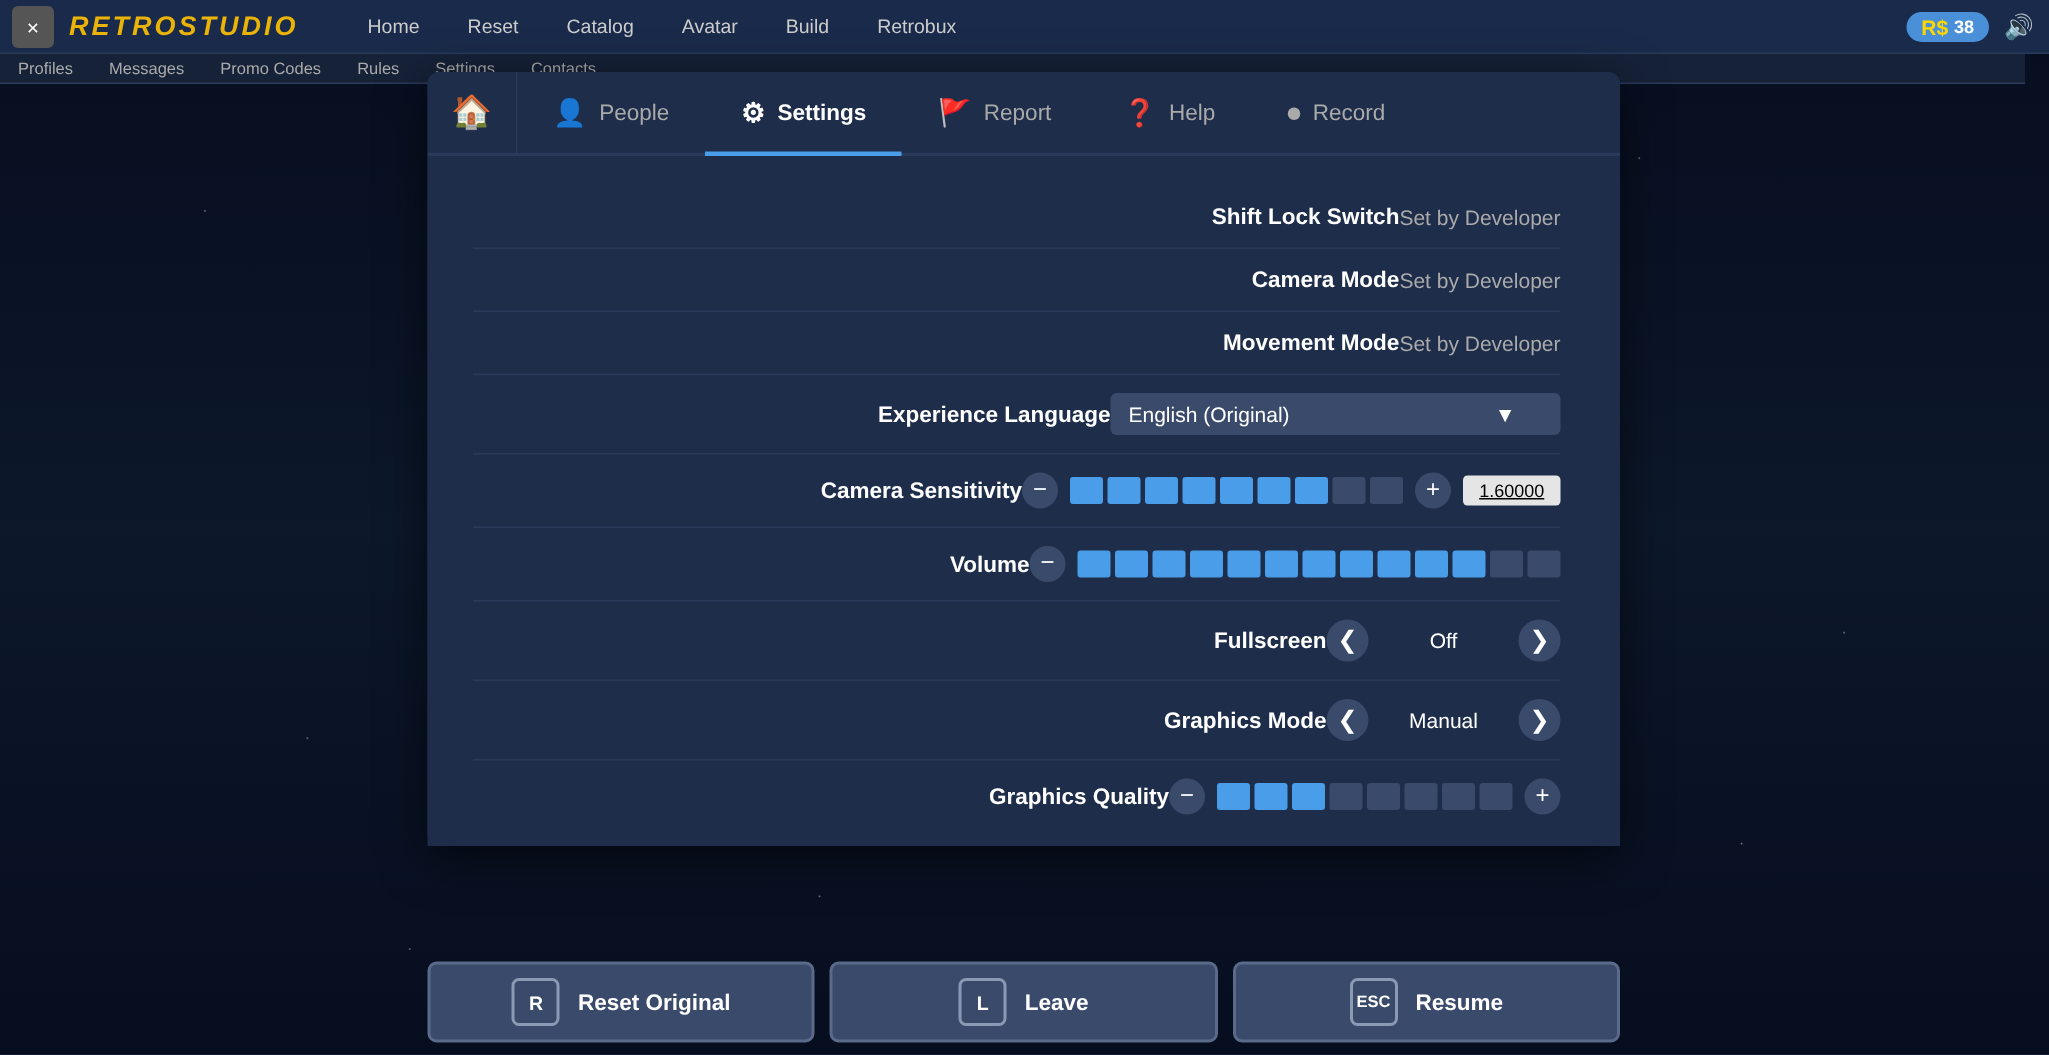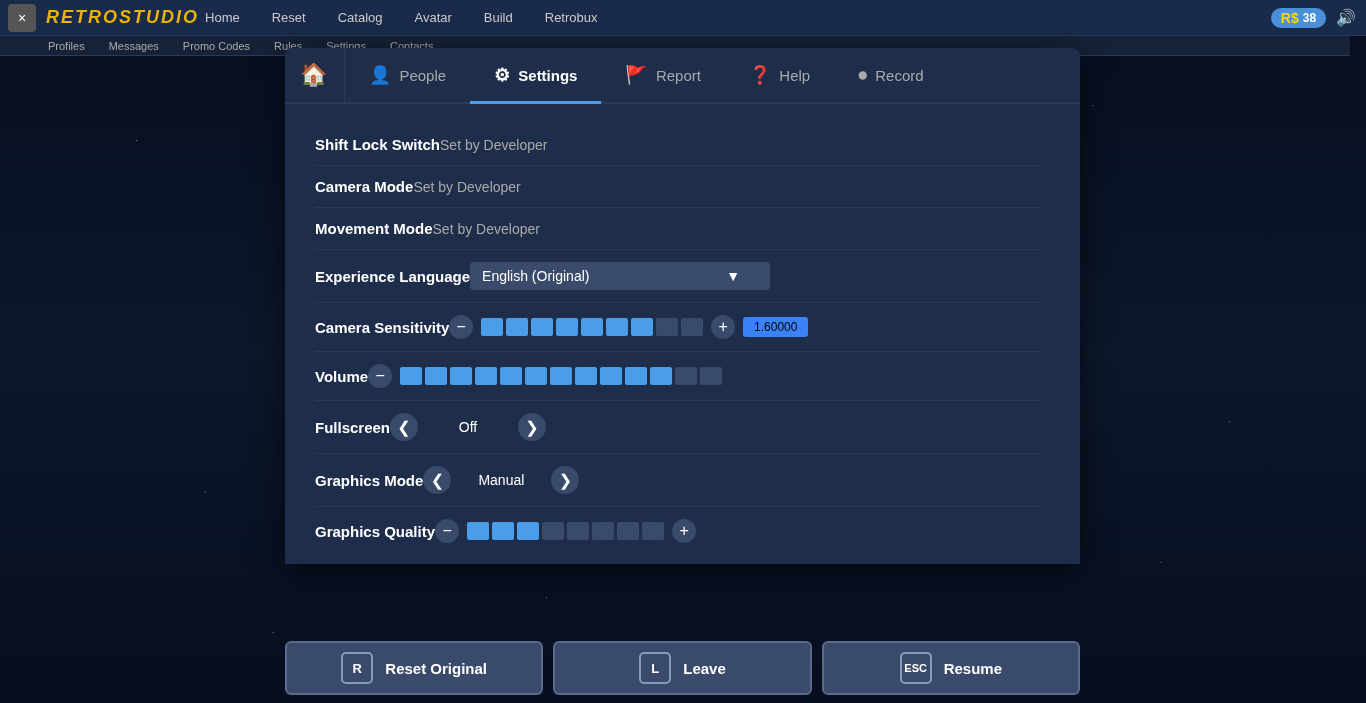--- a/index.html
+++ b/index.html
@@ -74,20 +74,21 @@
       font-weight: 900;
       margin-left: 10px;
       letter-spacing: 2px;
       text-transform: uppercase;
       font-style: italic;
     }
 
     .top-nav {
       display: flex;
       align-items: center;
+      margin-left: 40px;
       gap: 20px;
       flex: 1;
     }
 
     .top-nav-item {
       color: #ccc;
       font-size: 13px;
       cursor: pointer;
       padding: 4px 6px;
       text-decoration: none;
@@ -123,21 +124,20 @@
     
     .second-bar {
       position: absolute;
       top: 36px; left: 0; right: 16px;
       height: 20px;
       background: #162238;
       display: flex;
       align-items: center;
       z-index: 10;
       border-bottom: 1px solid #2a3a5a;
-      padding-left: 36px;
     }
 
     .second-nav-item {
       color: #aaa;
       font-size: 11px;
       cursor: pointer;
       padding: 2px 12px;
     }
 
     
@@ -212,21 +212,21 @@
 
     
     .modal-content {
       padding: 20px 30px;
       background: #1e2d4a;
     }
 
     .settings-row {
       display: flex;
       align-items: center;
-      justify-content: flex-start;
+      justify-content: flex-end;
       padding: 12px 0;
       border-bottom: 1px solid #2a3a5a;
     }
 
     .settings-label {
       color: white;
       font-size: 15px;
       font-weight: bold;
     }
 
@@ -264,27 +264,28 @@
       height: 18px;
       background: #4a9de8;
       border-radius: 2px;
     }
 
     .slider-segment.inactive {
       background: #3a4a6a;
     }
 
     .slider-value {
-      background: #3b82f6;
+      background: #e5e5e5;
       color: black;
       padding: 3px 8px;
       font-size: 12px;
       border-radius: 3px;
       min-width: 65px;
       text-align: center;
+      text-decoration: underline;
     }
 
     
     .select-control {
       background: #3a4a6a;
       color: white;
       padding: 6px 30px 6px 12px;
       border-radius: 4px;
       font-size: 14px;
       position: relative;

